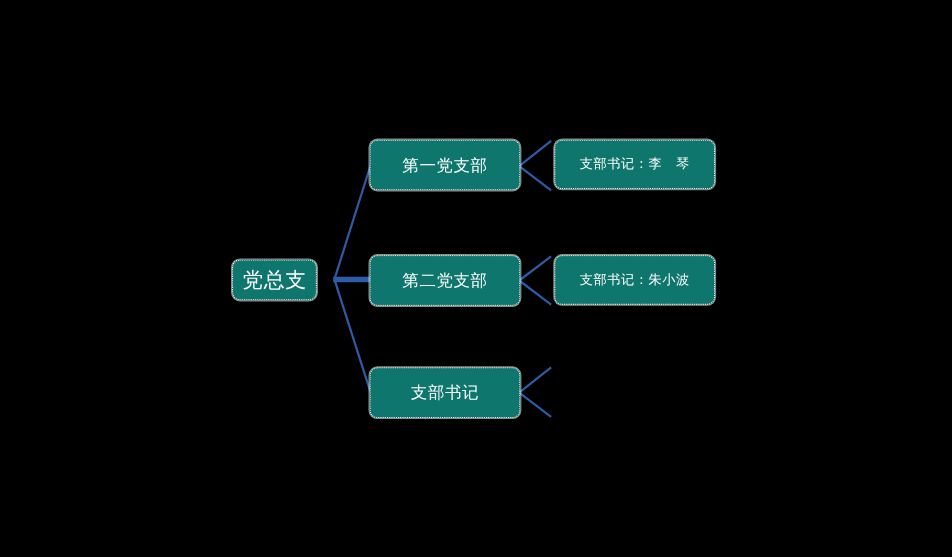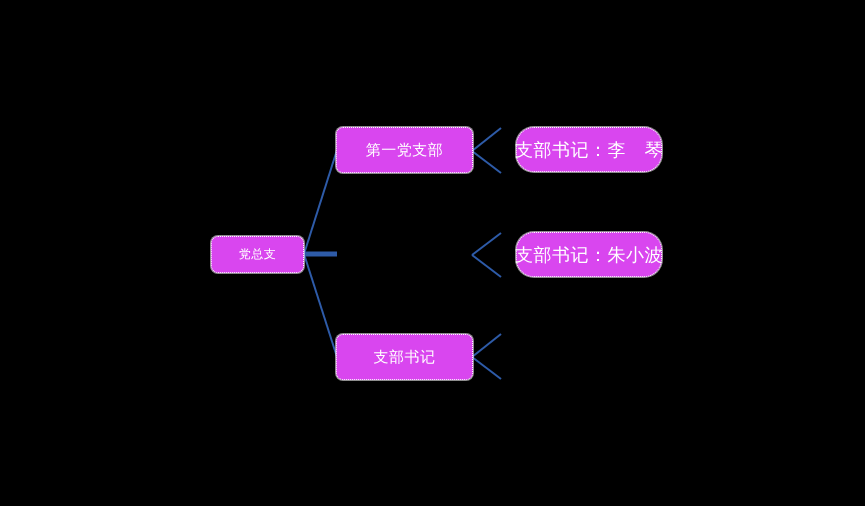--- a/index.html
+++ b/index.html
@@ -23,54 +23,53 @@
     position: absolute;
     left: 0;
     top: 0;
     width: 865px;
     height: 506px;
     pointer-events: none;
   }
   .node {
     position: absolute;
     box-sizing: border-box;
-    background: #d946ef;
+    background: #0f766e;
     border: 1px dotted #ffffff;
     border-radius: 7px;
     color: #ffffff;
     display: flex;
     align-items: center;
     justify-content: center;
     text-align: left;
     letter-spacing: 0.5px;
     white-space: pre;
     z-index: 3;
     box-shadow: 0 0 0 1px rgba(255,255,255,0.55);
   }
   .node-root {
     left: 211px;
     top: 236px;
-    width: 93px;
+    width: 77px;
     height: 37px;
-    font-size: 12px;
+    font-size: 19px;
   }
   .node-branch {
     left: 336px;
     width: 137px;
     height: 46px;
     font-size: 15px;
   }
   .branch-1 { top: 127px; }
   .branch-2 { top: 232px; }
   .branch-3 { top: 334px; }
   .node-leaf {
-    left: 516px;
+    left: 504px;
     height: 45px;
-    font-size: 18px;
-    border-radius: 18px;
+    font-size: 12px;
   }
   .leaf-1 { top: 127px; width: 146px; }
   .leaf-2 { top: 232px; width: 146px; }
   .leaf-3 { top: 334px; width: 150px; }
 </style>
 </head>
 <body>
 
 <div id="canvas">
 
@@ -89,20 +88,21 @@
     <line x1="472" y1="255" x2="501" y2="277" stroke="#2e5ba8" stroke-width="2"></line>
 
     <line x1="472" y1="357" x2="501" y2="334" stroke="#2e5ba8" stroke-width="2"></line>
     <line x1="472" y1="357" x2="501" y2="379" stroke="#2e5ba8" stroke-width="2"></line>
   </svg>
 
   <div class="node node-root">党总支</div>
 
   <div class="node node-branch branch-1">第一党支部</div>
 
+  <div class="node node-branch branch-2">第二党支部</div>
 
   <div class="node node-branch branch-3">支部书记</div>
 
   <div class="node node-leaf leaf-1">支部书记：李　琴</div>
 
   <div class="node node-leaf leaf-2">支部书记：朱小波</div>
 
 
 </div>
 

